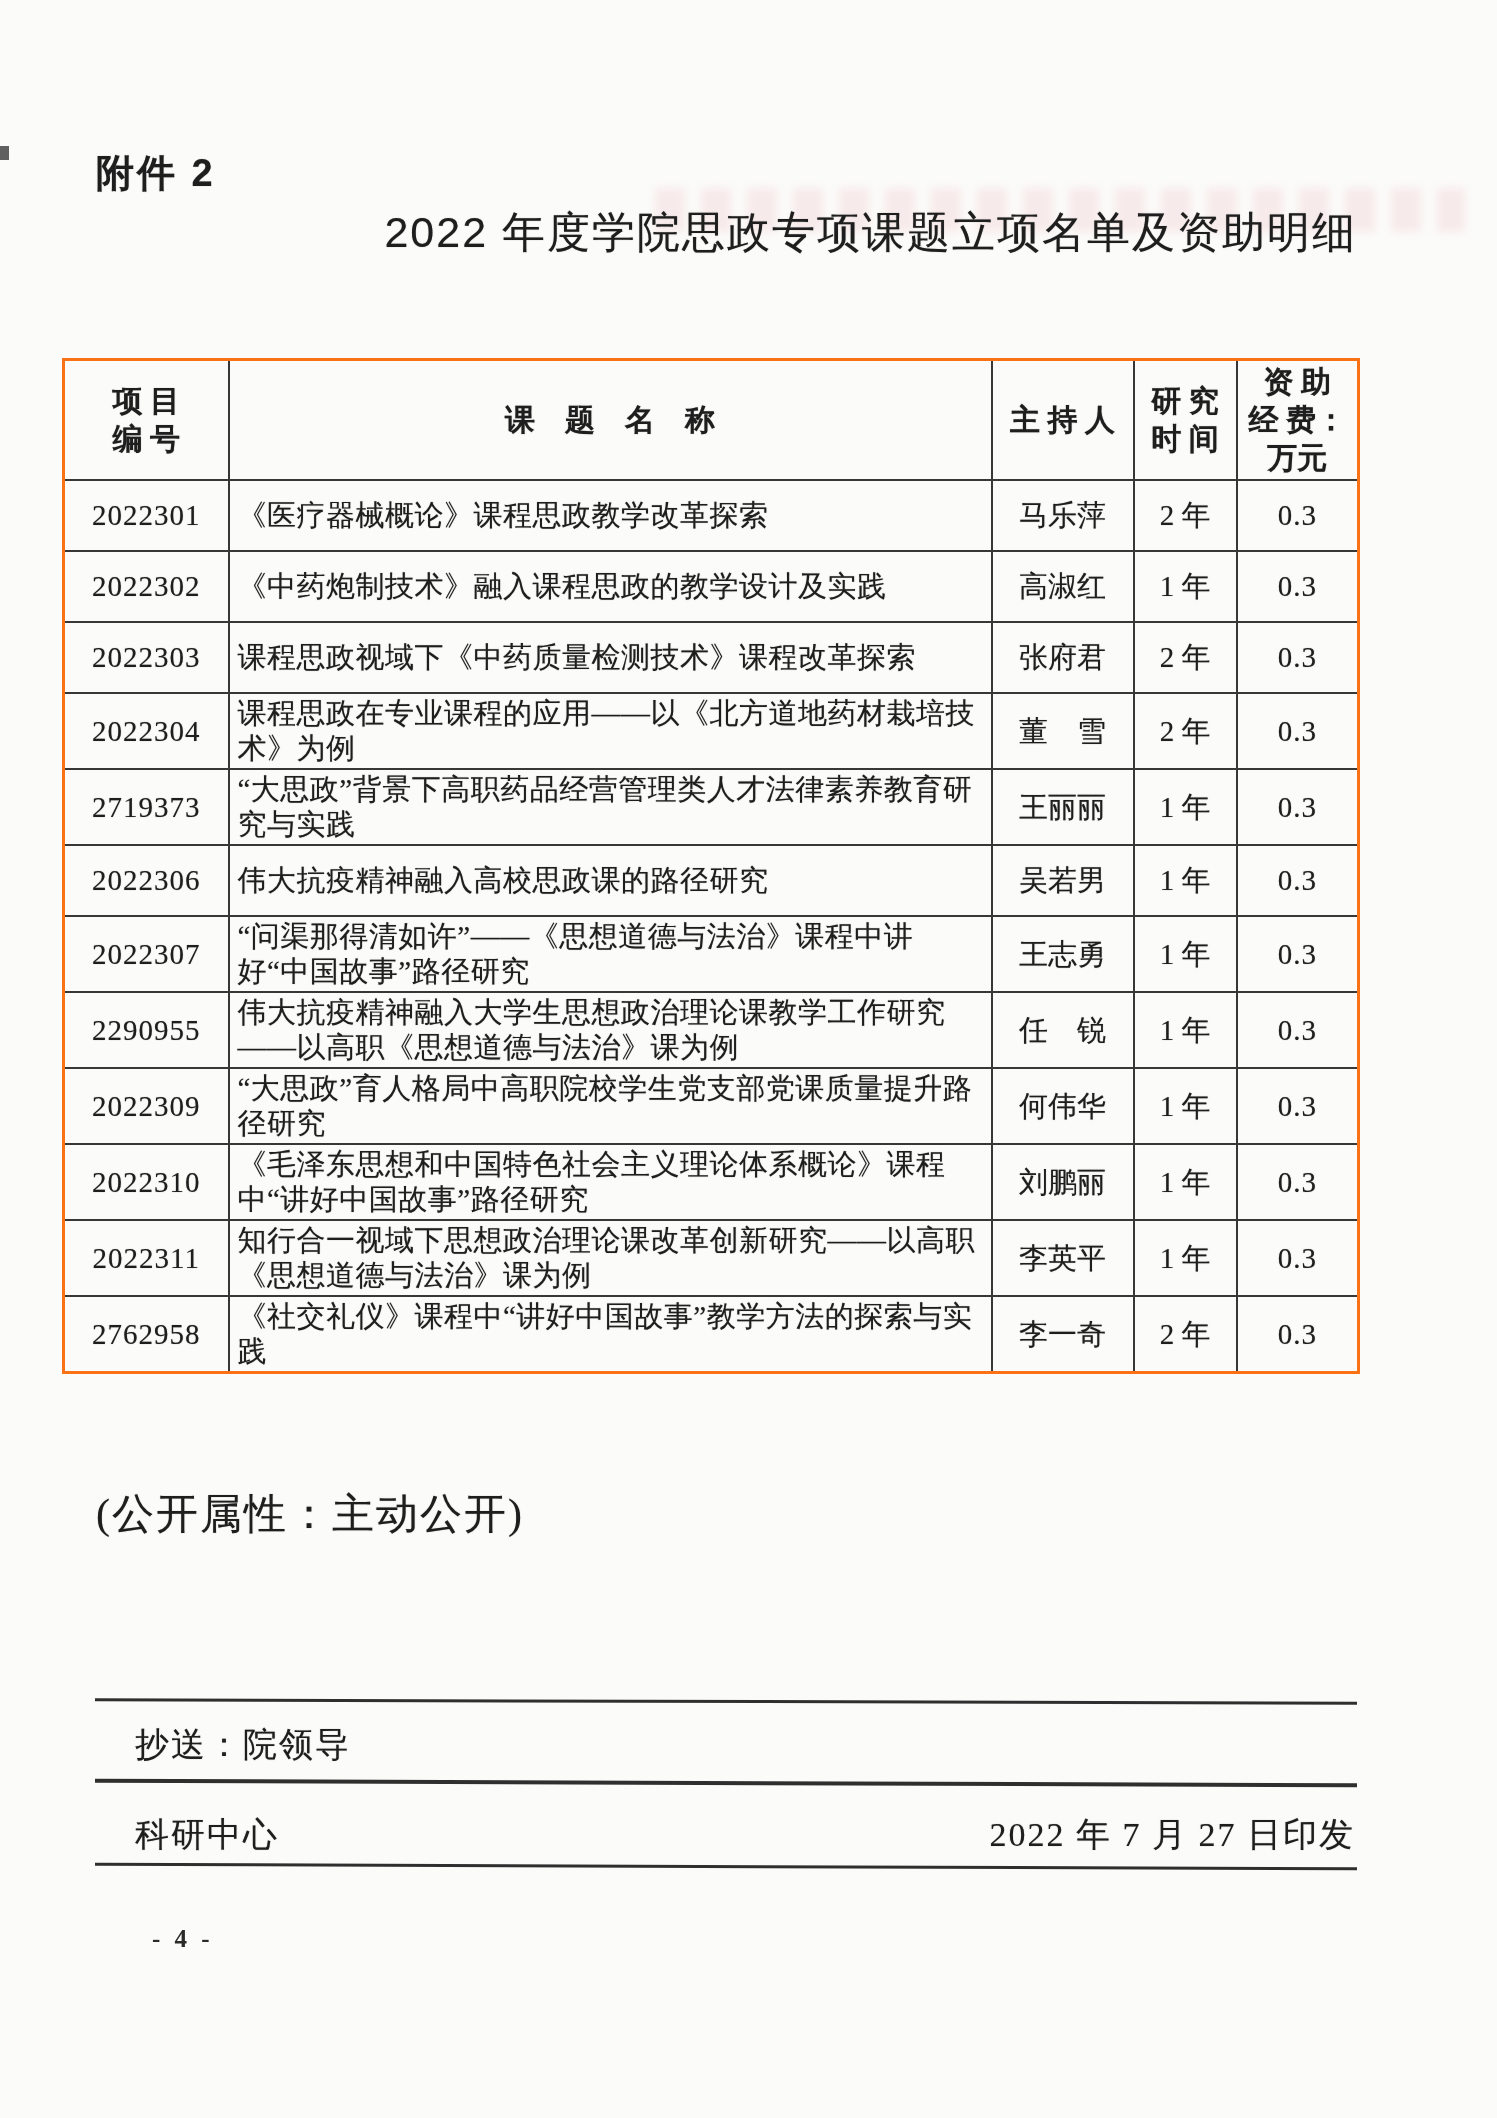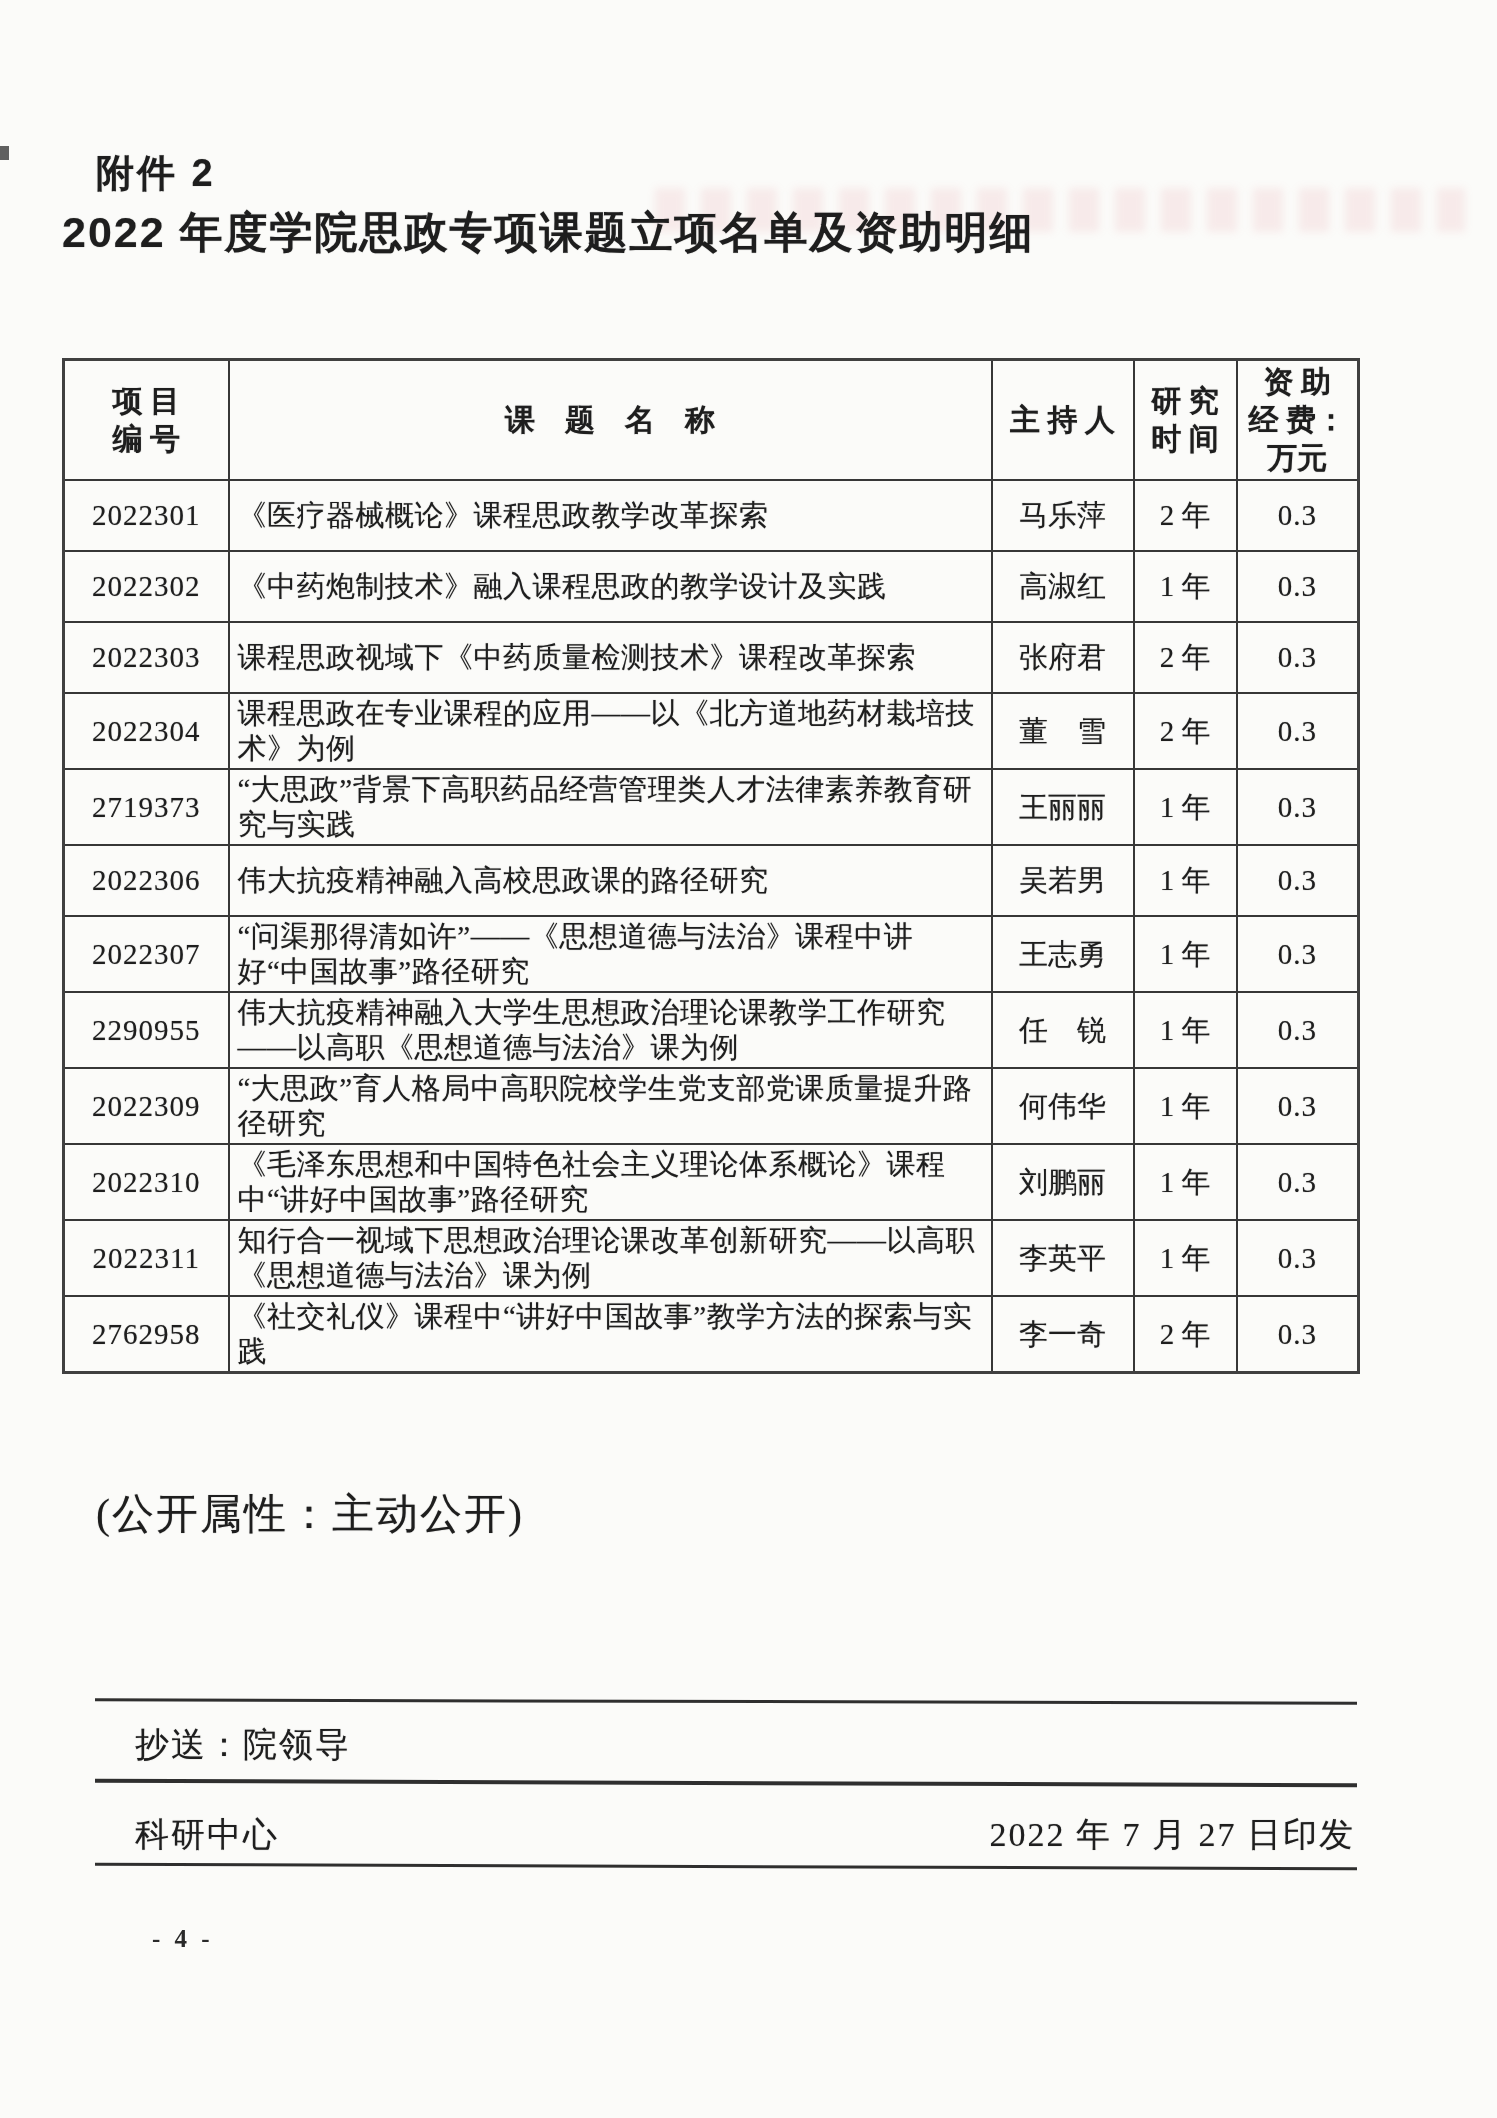--- a/index.html
+++ b/index.html
@@ -14,38 +14,38 @@
   }
   .ink{ text-shadow:0 0 1px rgba(20,20,20,.45); }
 
   .attachment{
     position:absolute;left:96px;top:148px;
     font-family:"Liberation Sans","DejaVu Sans",sans-serif;
     font-size:38px;font-weight:600;letter-spacing:3px;
   }
   .doc-title{
     position:absolute;left:62px;top:204px;width:1295px;
-    margin:0;text-align:left;
+    margin:0;text-align:right;
     font-family:"Liberation Sans","DejaVu Sans",sans-serif;
-    font-size:43px;font-weight:700;letter-spacing:2px;
+    font-size:43px;font-weight:400;letter-spacing:2px;
   }
 
   
   .bleed{
     position:absolute;left:655px;top:188px;width:810px;height:44px;
     background:repeating-linear-gradient(90deg,
       rgba(221,120,130,.38) 0 30px, rgba(221,120,130,0) 30px 46px);
     filter:blur(4px);opacity:.33;
   }
   .speck{position:absolute;left:0;top:146px;width:9px;height:14px;background:#3a3a3a;opacity:.8;}
 
   table.grid{
     position:absolute;left:62px;top:358px;width:1295px;
     border-collapse:collapse;table-layout:fixed;
-    border:3px solid #404040;
+    border:3px solid #f97316;
   }
   table.grid th,table.grid td{
     border:2px solid #373737;
     padding:2px 8px;
     font-size:29px;
     line-height:35px;
     overflow:hidden;
   }
   table.grid th{font-weight:600;text-align:center;font-size:30px;line-height:38px;}
   .preline{white-space:pre-line;}

